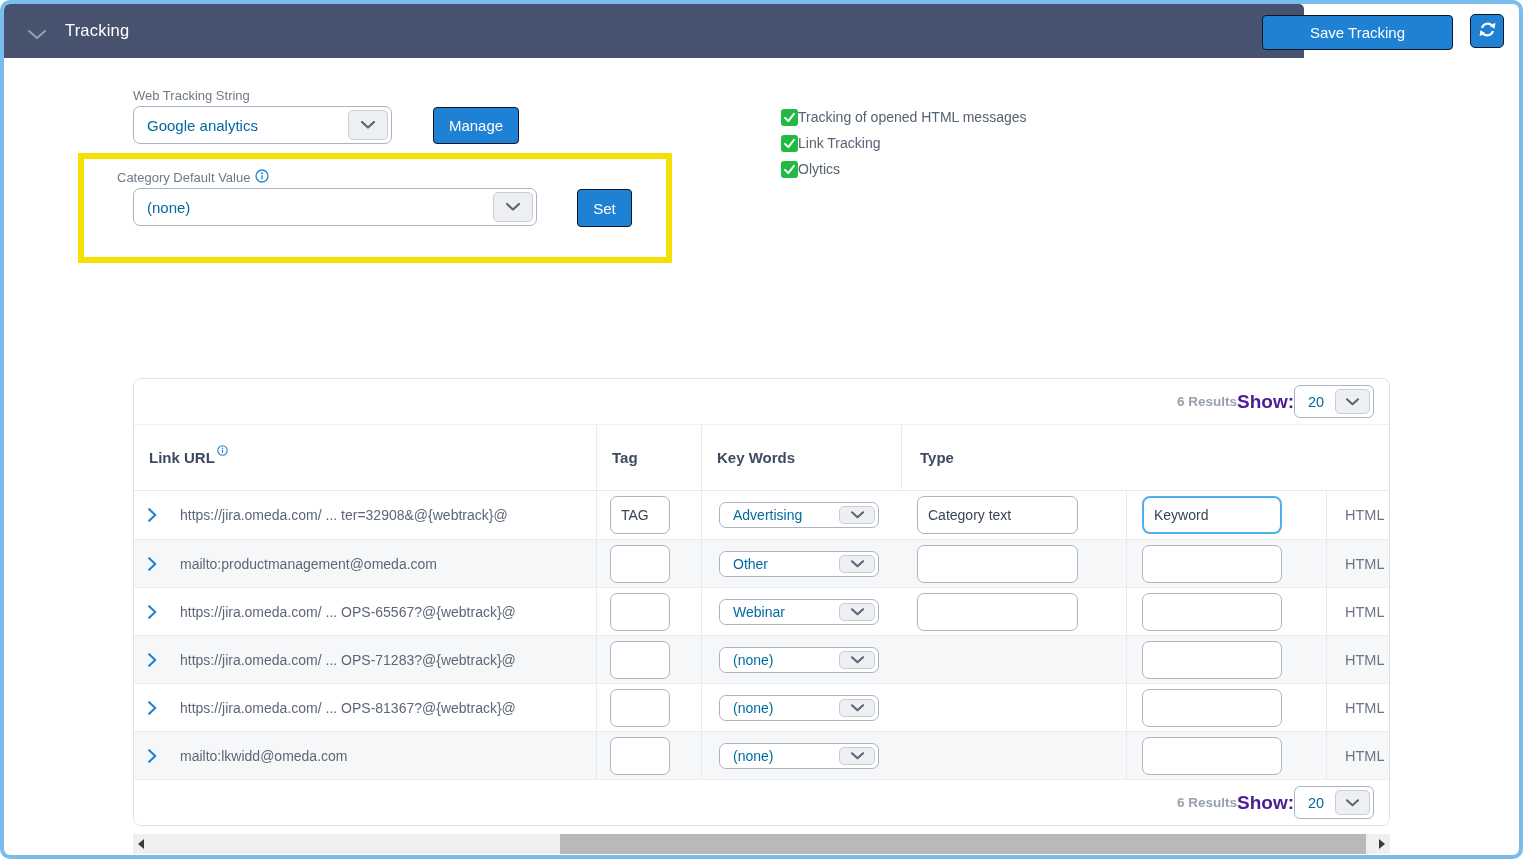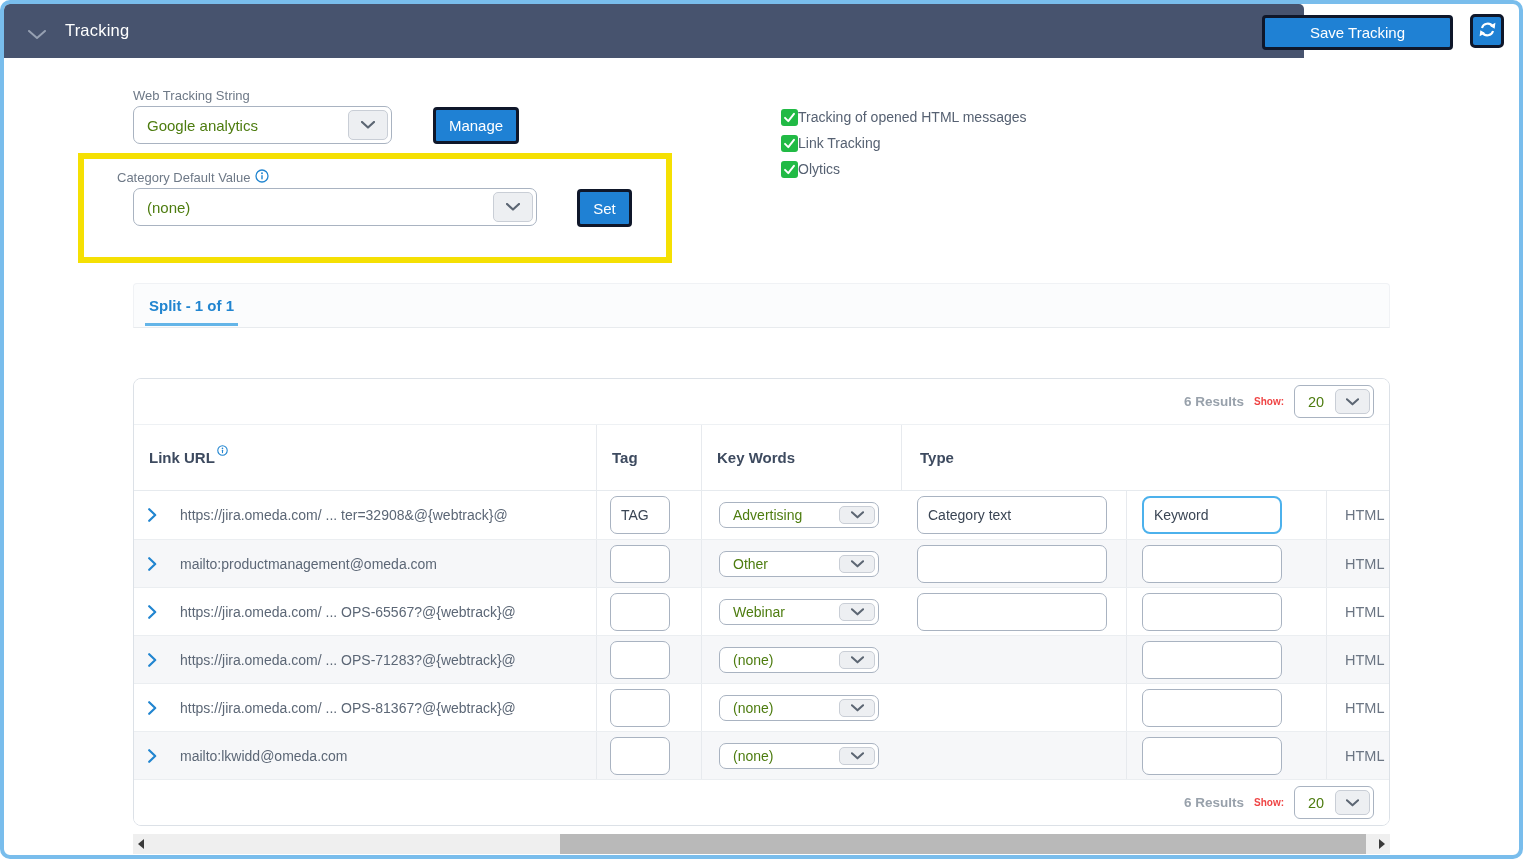--- a/index.html
+++ b/index.html
@@ -6,33 +6,33 @@
   body { background:#fff; font-family:"Liberation Sans", sans-serif; }
   .page { position:relative; width:1523px; height:859px; background:#fff;
           border:4px solid #79bdec; border-radius:10px; overflow:hidden; }
 
   
   .titlebar { position:absolute; left:0; top:0; width:1300px; height:54px;
               background:#47536e; border-radius:5px 5px 0 0; }
   .tb-chev { position:absolute; left:24px; top:22px; width:18px; height:10px; }
   .tb-title { position:absolute; left:61px; top:17px; color:#fff; font-size:16.5px; letter-spacing:.2px; }
   .btn { display:flex; align-items:center; justify-content:center; background:#1f81d4;
-         color:#fff; border:3px solid #0f172a; border-radius:4px; cursor:pointer;
+         color:#fff; border:1px solid #0f172a; border-radius:4px; cursor:pointer;
          font-family:"Liberation Sans", sans-serif; font-size:15px; }
   .save-btn { position:absolute; left:1258px; top:11px; width:191px; height:35px; }
   .refresh-btn { position:absolute; left:1466px; top:10px; width:34px; height:34px; border-radius:5px; }
 
   
   .label { position:absolute; font-size:13px; color:#6e7987; display:flex; align-items:center; gap:5px; }
   .wts-label { left:129px; top:84px; }
   .cdv-label { left:113px; top:165px; }
 
   .select { background:#fff; border:1px solid #a9b3c1; border-radius:7px; cursor:pointer; }
   .sel-val { position:absolute; left:13px; top:50%; transform:translateY(-50%);
-             font-size:15px; color:#4d7c0f; white-space:nowrap; }
+             font-size:15px; color:#0369a1; white-space:nowrap; }
   .sel-chev { position:absolute; top:3px; bottom:3px; right:3px; width:40px; background:#edeff2;
               border:1px solid #c9ced6; border-radius:5px; display:flex; align-items:center; justify-content:center; }
   .wts-select { position:absolute; left:129px; top:102px; width:259px; height:38px; }
   .cdv-select { position:absolute; left:129px; top:184px; width:404px; height:38px; }
   .manage-btn { position:absolute; left:429px; top:103px; width:86px; height:37px; }
   .set-btn    { position:absolute; left:573px; top:185px; width:55px; height:38px; }
 
   .highlight-box { position:absolute; left:74px; top:149px; width:594px; height:110px;
                    border:6px solid #f5e003; pointer-events:none; z-index:5; }
 
@@ -46,25 +46,25 @@
   .tabbar { position:absolute; left:129px; top:279px; width:1257px; height:45px;
             background:#fbfcfd; border:1px solid #f0f2f5; border-bottom:1px solid #e8ebee; border-radius:4px 4px 0 0; }
   .tab { display:inline-block; margin-left:11px; padding:13px 4px 9px 4px;
          font-size:15px; font-weight:bold; color:#2185d0; cursor:pointer; }
   .tab.active { border-bottom:3px solid #64b5e8; }
 
   
   .card { position:absolute; left:129px; top:374px; width:1257px;
           border:1px solid #dce1e7; border-radius:8px; background:#fff; overflow:hidden; }
   .results-bar { display:flex; align-items:center; justify-content:flex-end;
-                 gap:10px; height:46px; padding-right:15px; background:#fff; }
+                 height:46px; padding-right:15px; background:#fff; }
   .results-bar.top { border-bottom:1px solid #eef1f4; }
   .results-bar.bottom { border-top:1px solid #ebeef1; }
   .results-count { font-size:13.5px; font-weight:bold; color:#98a1ab; }
-  .show-label { font-size:10px; font-weight:bold; color:#ef4444; }
+  .show-label { font-size:19px; font-weight:bold; color:#4c1d95; }
   .select-mini { position:relative; width:80px; height:33px; border-radius:6px; }
   .select-mini .sel-val { font-size:14.5px; }
   .select-mini .sel-chev { width:35px; }
 
   .thead { display:flex; height:66px; border-bottom:1px solid #e6eaee; }
   .th { display:flex; align-items:center; font-size:15px; font-weight:bold; color:#3d4a5f; height:100%; }
   .th-url  { width:462px; padding-left:15px; }
   .th-tag  { width:105px; padding-left:15px; border-left:1px solid #e7eaee; }
   .th-cat  { width:425px; padding-left:17px; border-left:1px solid #e7eaee; }
   .th-kw   { width:200px; padding-left:15px; border-left:1px solid #e7eaee; }
@@ -81,21 +81,21 @@
   .c-kw   { width:200px; padding-left:15px; border-left:1px solid #e7eaee; }
   .c-type { flex:1; padding-left:18px; border-left:1px solid #e7eaee; }
   .url-text { font-size:14px; color:#5c6776; white-space:nowrap; overflow:hidden; }
   .row-chev { flex:none; width:9px; height:14px; display:flex; align-items:center; }
   .type-text { font-size:14.5px; color:#6b7583; }
 
   .inp { border:1px solid #a9b3c1; border-radius:7px; height:38px; background:#fff;
          font-family:"Liberation Sans", sans-serif; font-size:14px; color:#3a4554;
          padding:0 10px; outline:none; }
   .tag-inp { width:60px; }
-  .cat-inp { width:190px; margin-left:38px; }
+  .cat-inp { width:161px; margin-left:38px; }
   .kw-inp  { width:140px; }
   .kw-focused { border:2px solid #4cb1ec; border-radius:8px; }
   .cat-select { position:relative; width:160px; height:26px; flex:none; }
   .cat-select .sel-val { font-size:14px; }
   .cat-select .sel-chev { width:36px; }
 
   
   .hscroll { position:absolute; left:129px; top:830px; width:1257px; height:20px; background:#efefef; }
   .hs-thumb { position:absolute; left:427px; top:0; width:806px; height:20px; background:#b9b9b9; }
   .hs-arrow { position:absolute; top:0; bottom:0; width:16px; display:flex; align-items:center; justify-content:center; cursor:pointer; }
@@ -181,25 +181,20 @@
     <div class="check-item">
       <span class="checkbox">
         <svg width="13" height="13" viewBox="0 0 16 16">
             <polyline points="2.5,8.5 6.5,12.5 13.5,3.5" fill="none" stroke="#fff" stroke-width="2.4" stroke-linecap="round" stroke-linejoin="round"></polyline>
           </svg>
       </span>
       <span class="check-label">Olytics</span>
     </div>
   </div>
 
-  <div class="tabbar">
-    <div class="tab active">
-      <span>Split - 1 of 1</span>
-    </div>
-  </div>
 
   <div class="card">
 
     <div class="results-bar top">
       <span class="results-count">6 Results</span>
       <span class="show-label">Show:</span>
       <div class="select select-mini">
         <span class="sel-val">20</span>
         <span class="sel-chev">
           <svg width="13" height="8" viewBox="0 0 14 8">

